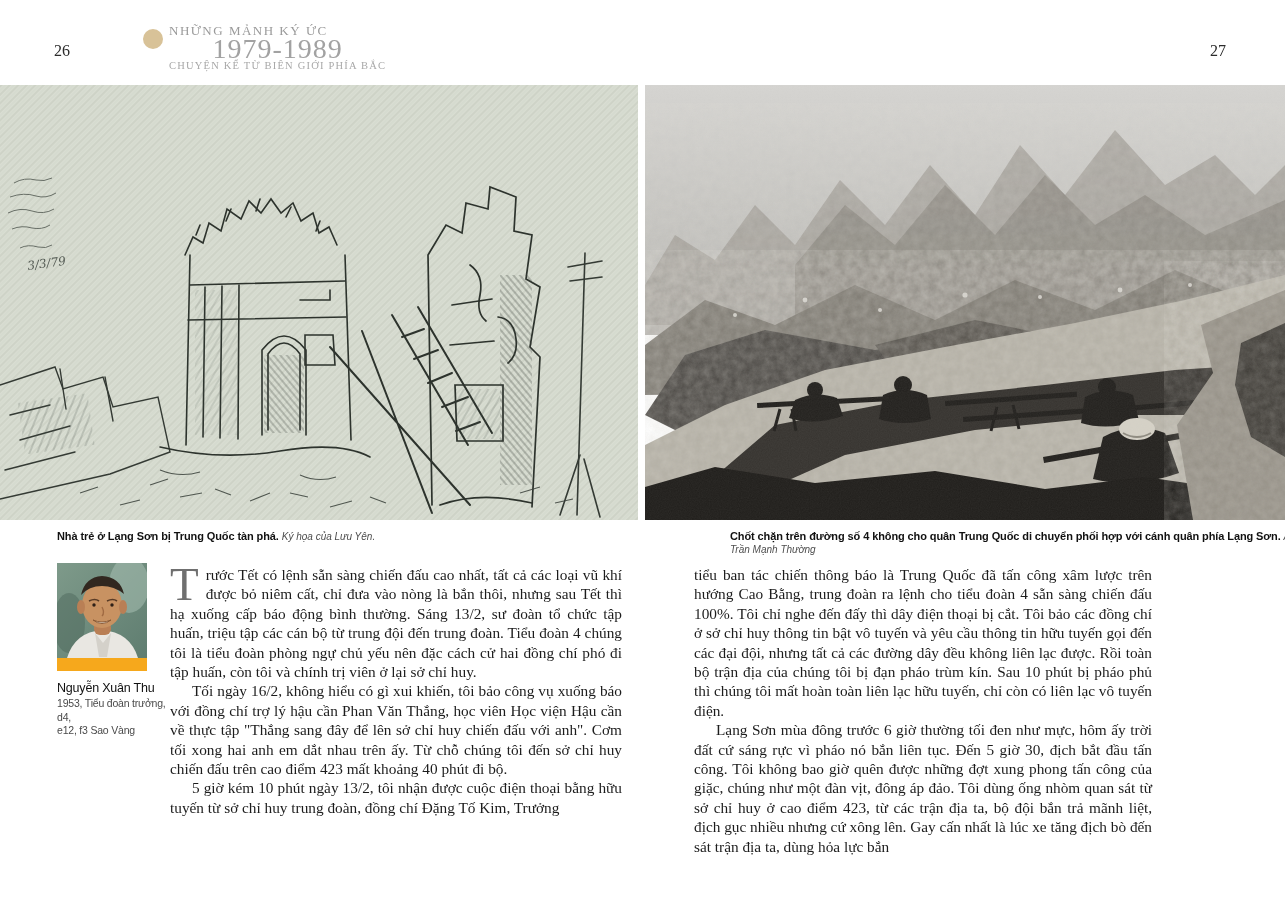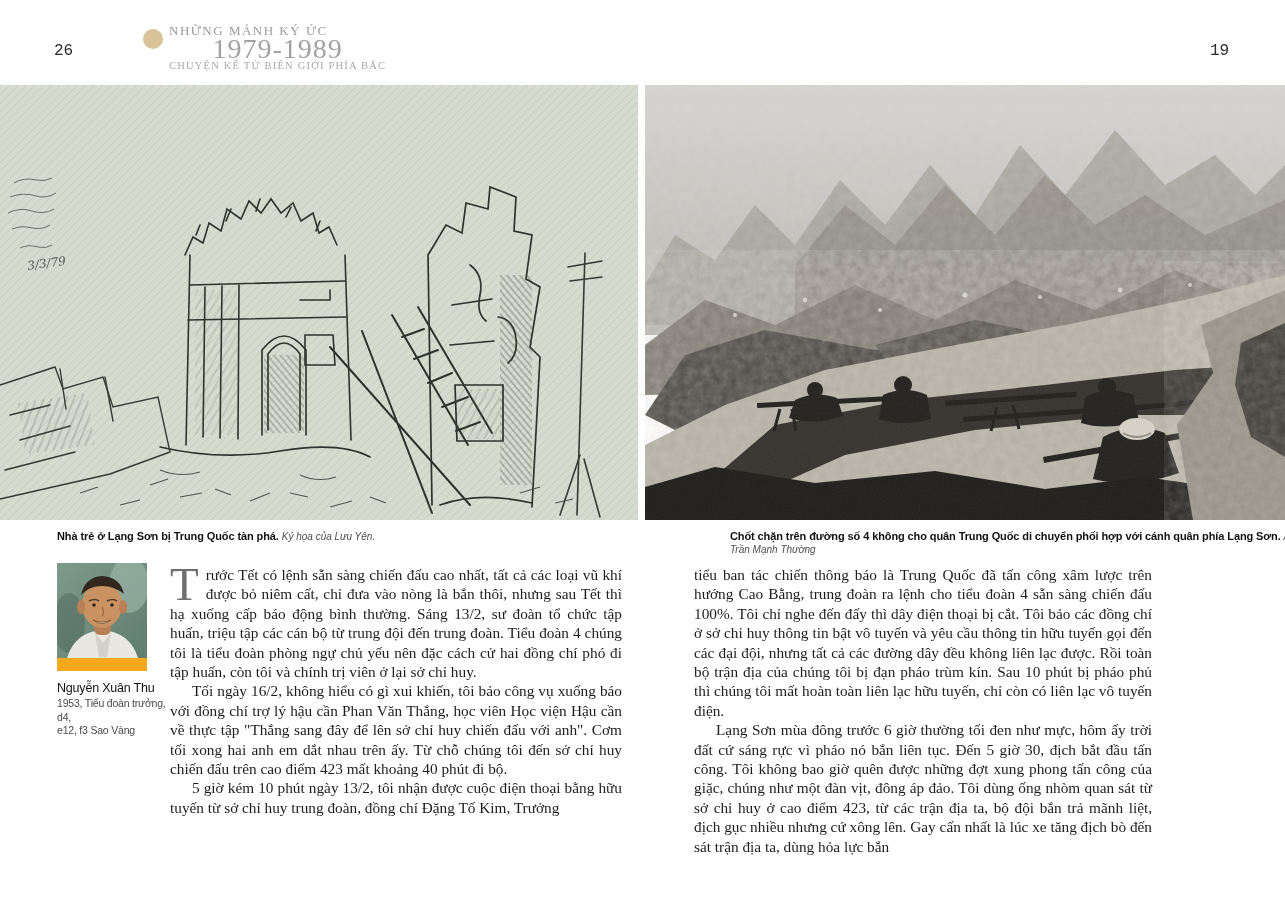--- a/index.html
+++ b/index.html
@@ -2,21 +2,21 @@
 <html><head>
 <meta charset="utf-8">
 <style>
   html,body{margin:0;padding:0;background:#ffffff;}
   .page{
     position:relative;width:1285px;height:907px;background:#ffffff;overflow:hidden;
     font-family:"Liberation Serif", serif;
   }
   .pagenum{
     position:absolute;top:42px;font-size:16px;color:#2b2b2b;
-    font-family:Liberation Mono, monospace;
+    font-family:Liberation Serif, serif;
   }
   .pagenum.left{left:54px;}
   .pagenum.right{left:1210px;}
   .header-block{position:absolute;left:143px;top:25px;}
   .header-circle{
     position:absolute;left:0;top:4px;width:20px;height:20px;border-radius:50%;
   }
   .header-text{margin-left:26px;}
   .kicker{
     font-size:13px;letter-spacing:1.5px;color:#9a9a9a;line-height:12px;
@@ -72,21 +72,21 @@
     float:left;font-size:47px;line-height:36px;padding:1px 7px 0 0;color:#6f6f6f;
     font-family:"Liberation Serif", serif;
   }
 </style>
 </head>
 <body>
 
 <div class="page">
 
   <div class="pagenum left">26</div>
-  <div class="pagenum right">19</div>
+  <div class="pagenum right">27</div>
 
   <div class="header-block">
     <div class="header-circle" style="background:#d8c298;"></div>
     <div class="header-text">
       <div class="kicker">NHỮNG MẢNH KÝ ỨC</div>
       <div class="years">1979-1989</div>
       <div class="subtitle">CHUYỆN KỂ TỪ BIÊN GIỚI PHÍA BẮC</div>
     </div>
   </div>
 

